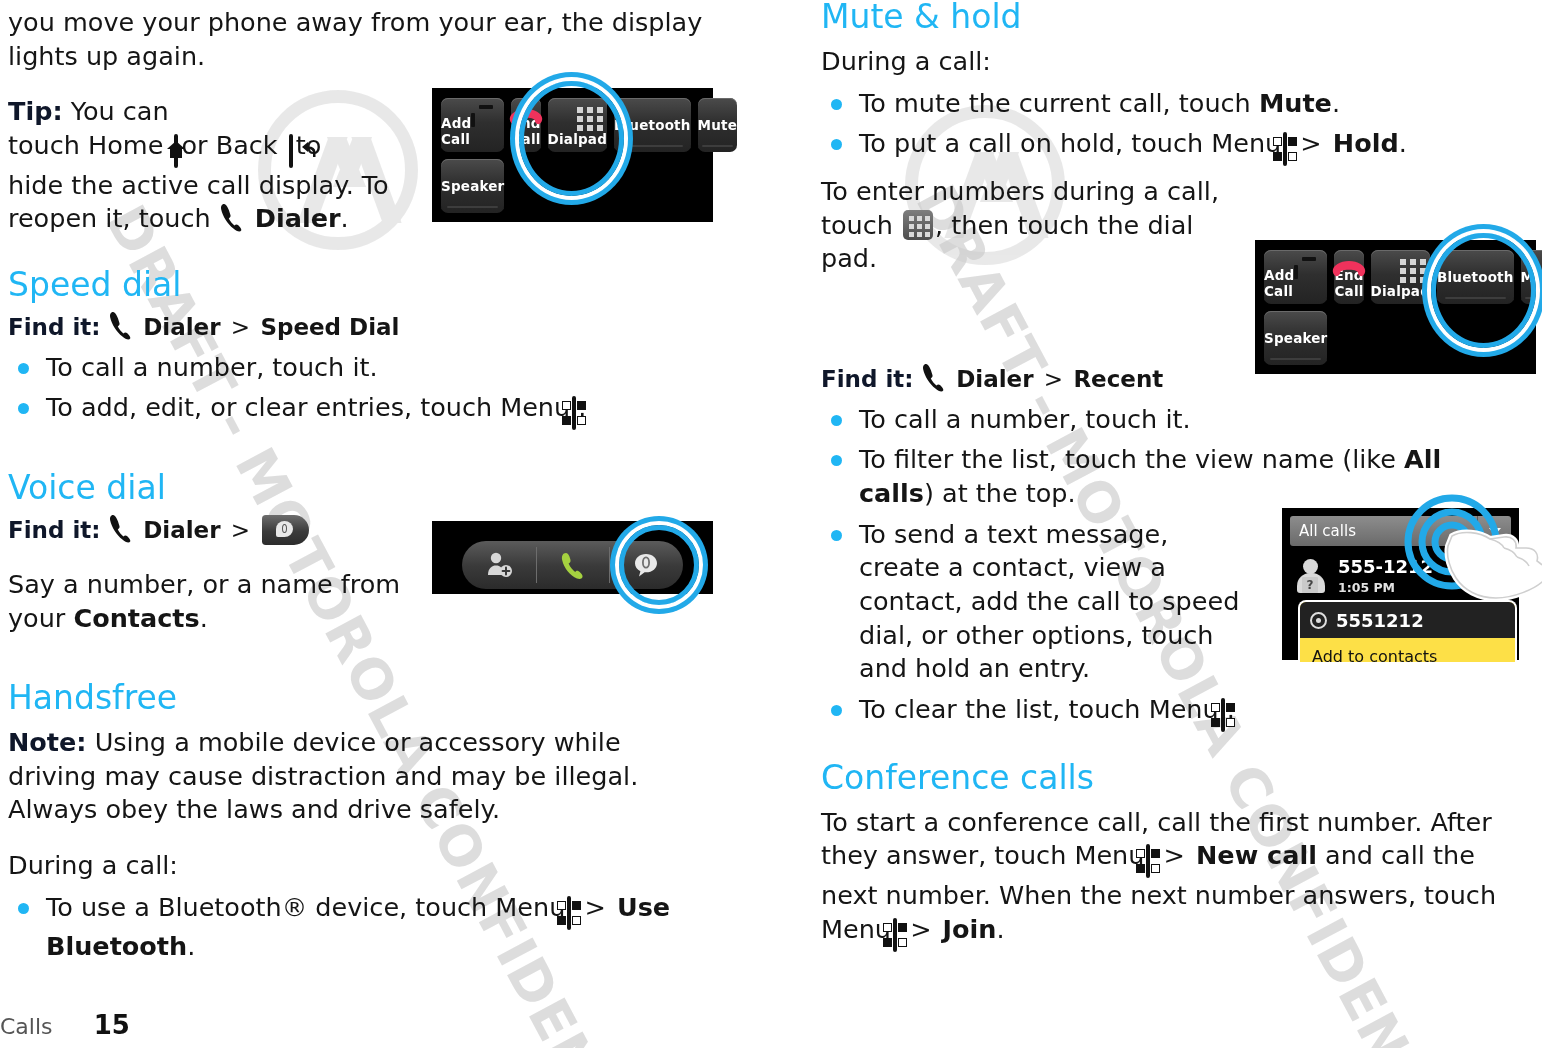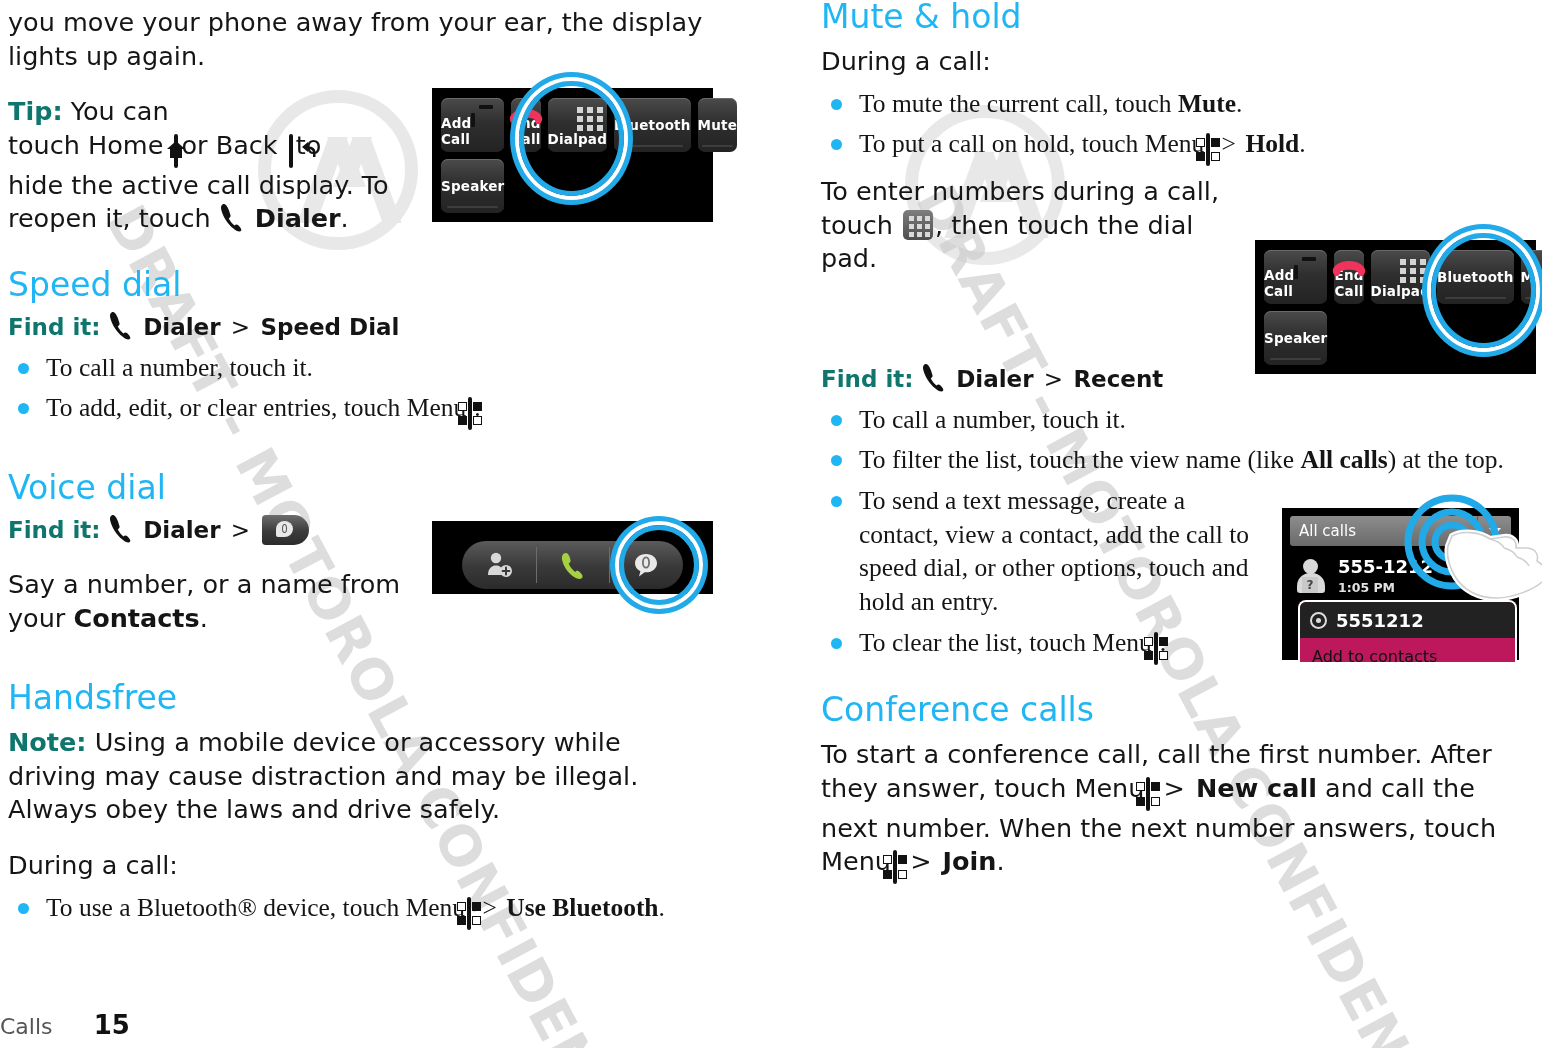--- a/index.html
+++ b/index.html
@@ -69,32 +69,31 @@
     margin:24px 0 6px 0;
     font-family:"DejaVu Sans", sans-serif;
   }
   p.body {
     font-size:25.5px;
     line-height:1.32;
     margin:8px 0;
     font-weight:400;
   }
   p.findit { font-size:23px; line-height:1.3; margin:6px 0 8px 0; }
-  .lbl-blue { color:#0f766e; font-weight:700; }
+  .lbl-blue { color:#0f172a; font-weight:700; }
   .lbl-bold { font-weight:700; }
   .gt { font-weight:400; padding:0 3px; }
 
   ul.bullets { list-style:none; margin:4px 0 6px 0; padding:0; }
   ul.bullets li {
     position:relative;
     padding-left:38px;
     font-size:25.5px;
     line-height:1.32;
     margin:7px 0;
-    font-family:Liberation Serif, serif;
   }
   ul.bullets li::before{
     content:"";
     position:absolute; left:10px; top:12px;
     width:11px; height:11px; border-radius:50%;
     background:#20b6f4;
   }
 
   
   .ic { display:inline-block; vertical-align:-4px; }
@@ -259,21 +258,21 @@
     color:#444;font-size:12px;font-weight:700;line-height:16px;text-align:center;border-radius:1px;
   }
   .rc-texts{ margin-left:10px; }
   .rc-num{ color:#fff;font-size:18px;font-weight:700;line-height:1.1; }
   .rc-time{ color:#e2e2e2;font-size:12.5px;font-weight:700;margin-top:3px; }
   .rc-badge{
     position:absolute; right:6px; top:56px; color:#fff; font-size:12px; font-weight:700;
   }
   .rc-menu{
     position:absolute; left:18px; right:4px; top:94px; bottom:-2px;
-    background:#be185d; border-radius:6px 6px 0 0;
+    background:#fde047; border-radius:6px 6px 0 0;
     box-shadow:0 0 0 2px #ffffff;
     overflow:hidden;
   }
   .rc-menu-head{
     background:#222; color:#fff; height:36px; display:flex; align-items:center; padding-left:10px;
   }
   .rc-menu-head .dot{
     width:17px;height:17px;border-radius:50%;border:2px solid #ddd;position:relative;margin-right:9px;
   }
   .rc-menu-head .dot::after{

